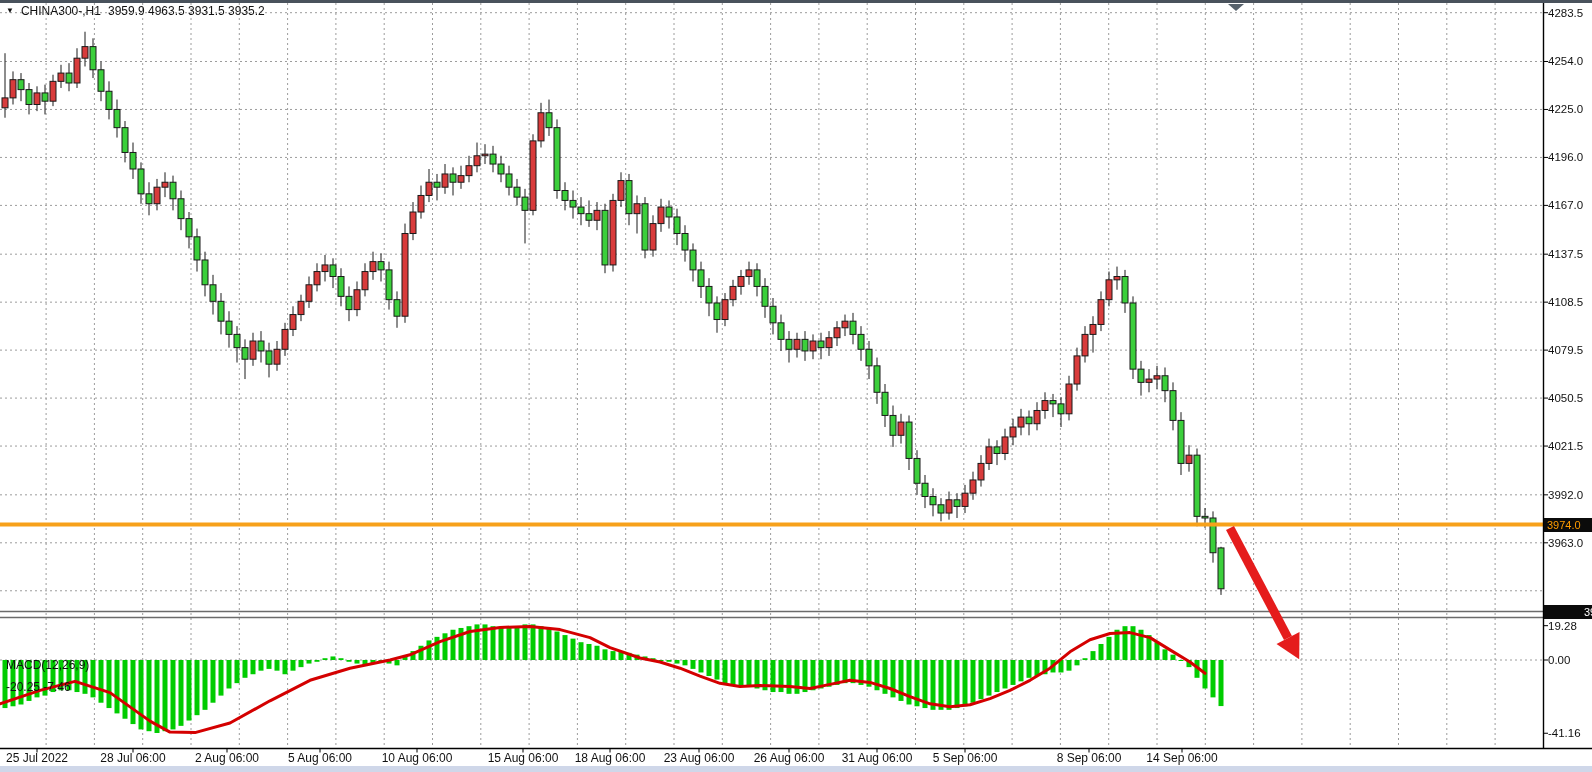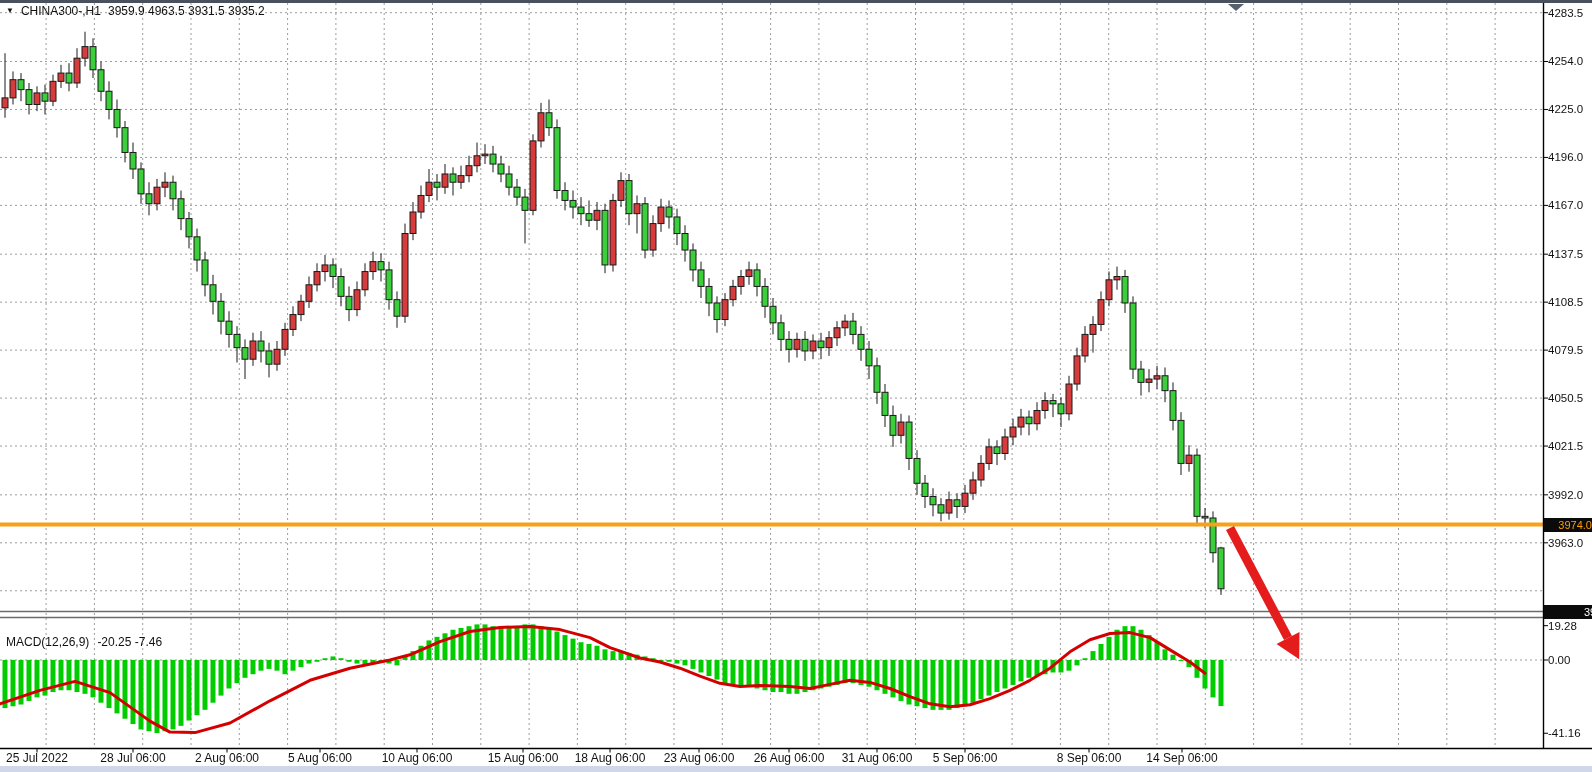--- a/index.html
+++ b/index.html
@@ -3,24 +3,24 @@
 <meta charset="utf-8">
 <style>
   html,body{margin:0;padding:0;background:#ffffff;}
   body{width:1592px;height:772px;overflow:hidden;position:relative;
        font-family:"Liberation Sans",sans-serif;}
   #stage{position:absolute;left:0;top:0;width:1592px;height:772px;}
   svg{position:absolute;left:0;top:0;}
   .overlay{position:absolute;z-index:5;color:#111;}
   #title-row{left:6px;top:4px;display:flex;align-items:center;gap:7px;font-size:12px;}
   #title-row .tri{font-size:8px;line-height:10px;color:#111;}
-  #macd-row{left:6px;top:635px;display:flex;gap:8px;font-size:12px;}
+  #macd-row{left:6px;top:658px;display:flex;gap:8px;font-size:12px;flex-direction:column;}
   .axis-badge{position:absolute;left:1544px;width:48px;height:14px;z-index:6;
       font-size:11px;line-height:14px;padding-left:3px;box-sizing:border-box;}
-  #level-badge{top:517px;background:#0b0b0b;color:#ff9c00;text-align:right;}
+  #level-badge{top:517px;background:#0b0b0b;color:#ff9c00;}
   #price-badge{top:582px;background:#0b0b0b;color:#ffffff;}
   #top-border{position:absolute;left:0;top:0;width:1592px;height:3px;background:#49525c;z-index:4;}
   #bottom-strip{position:absolute;left:0;top:766px;width:1592px;height:6px;background:#cfd7e9;z-index:4;}
 </style>
 </head>
 <body>
 
 <div id="stage">
   <div id="top-border"></div>
 

